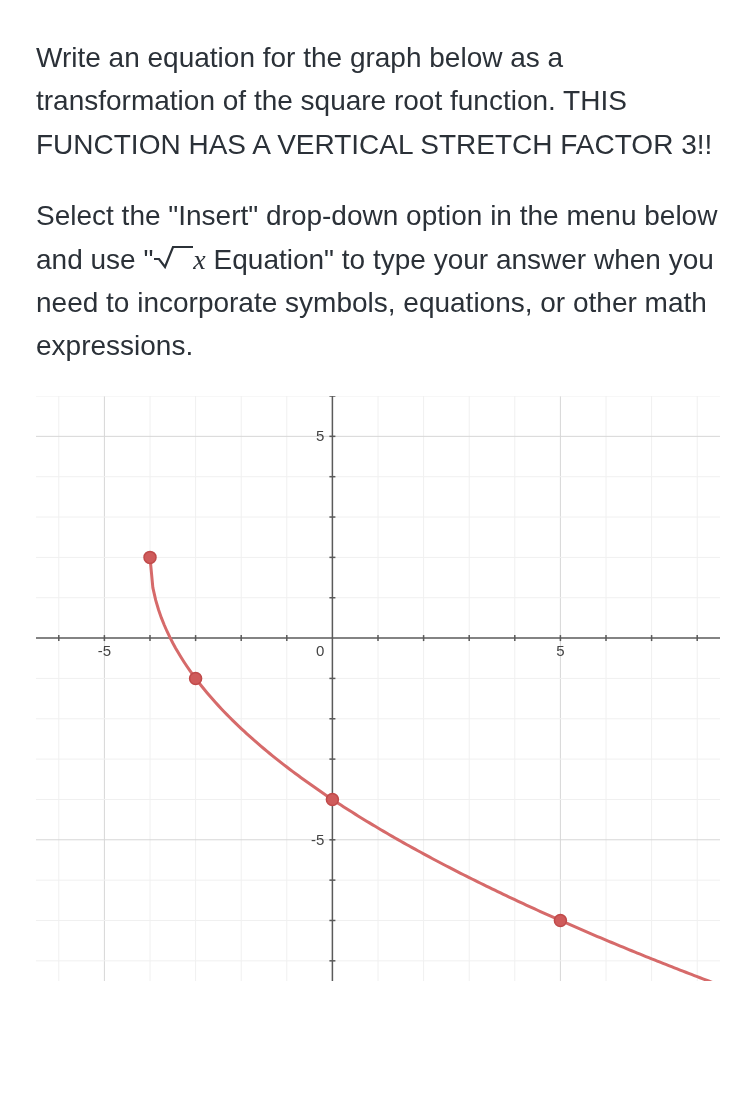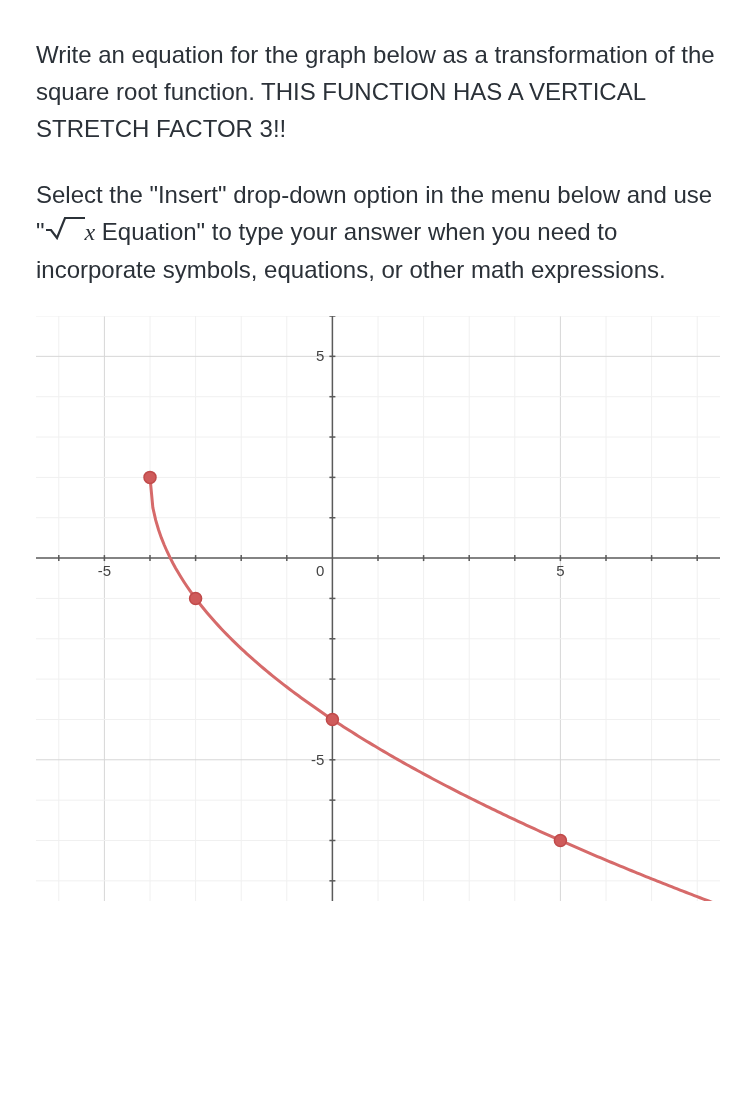--- a/index.html
+++ b/index.html
@@ -5,21 +5,21 @@
   * { box-sizing: border-box; }
   body {
     margin: 0;
     padding: 36px 36px 0 36px;
     font-family: -apple-system, "Segoe UI", "Helvetica Neue", Arial, sans-serif;
     color: #2b3138;
     width: 756px;
     background: #fff;
   }
   .para {
-    font-size: 24px;
+    font-size: 28px;
     line-height: 1.55;
     margin: 0 0 28px 0;
     font-weight: 400;
   }
   .eq-sym {
     display: inline-flex;
     align-items: center;
     vertical-align: baseline;
   }
   .eq-sym svg { display: inline-block; }

